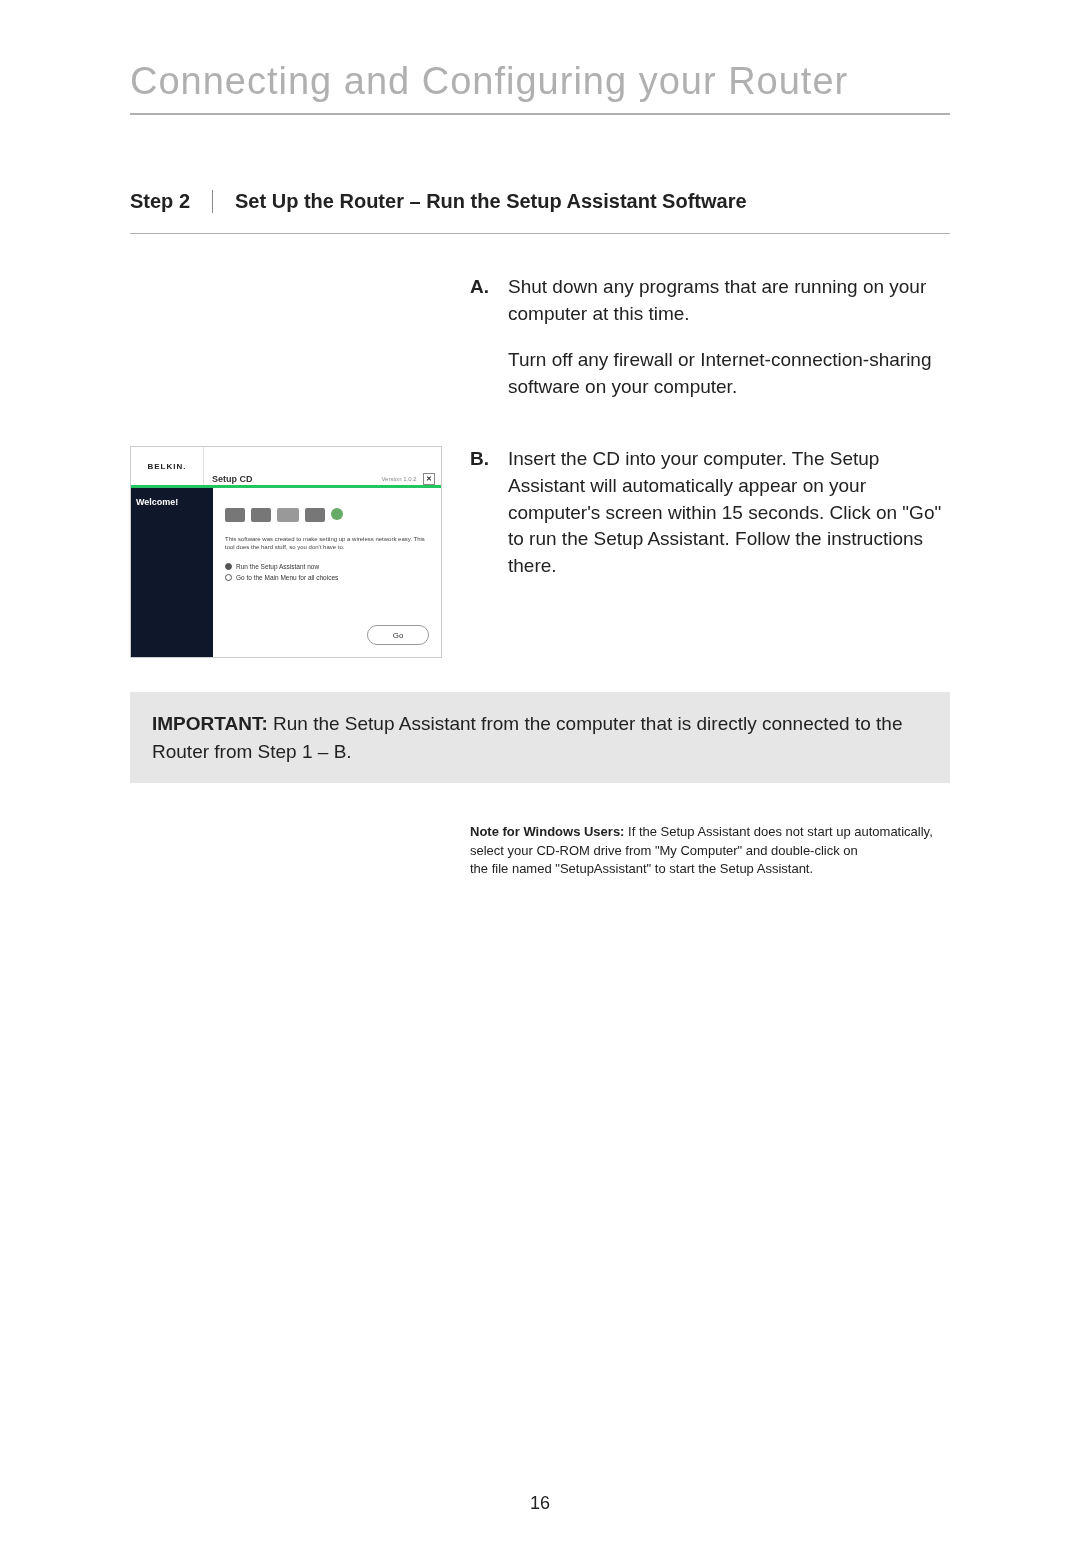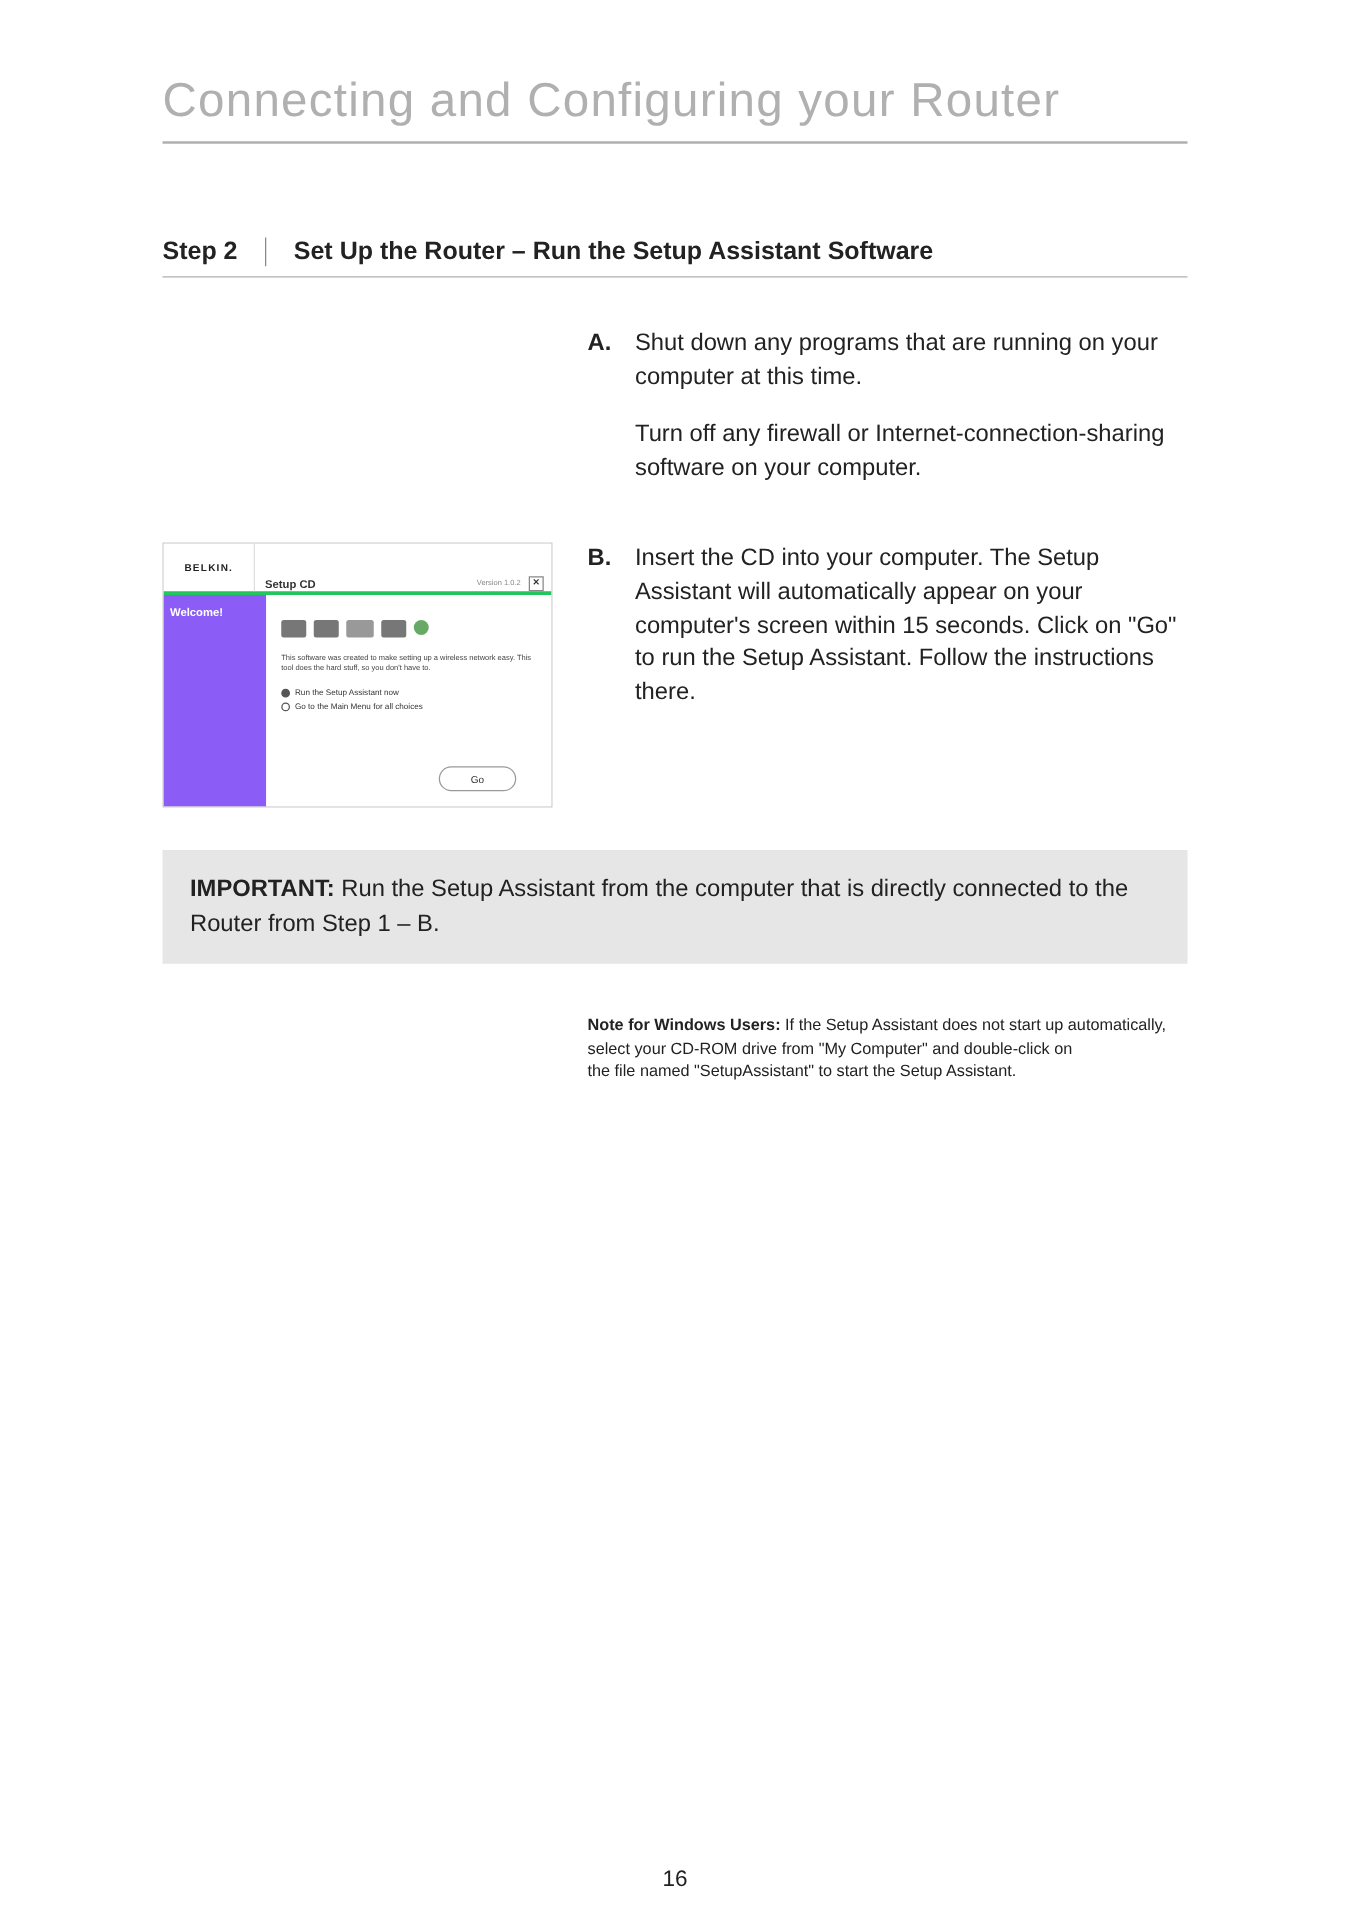--- a/index.html
+++ b/index.html
@@ -21,21 +21,21 @@
     color: #b0b0b0;
     letter-spacing: 1px;
     border-bottom: 2px solid #b0b0b0;
     padding-bottom: 10px;
     margin-bottom: 75px;
   }
   .step-row {
     display: flex;
     align-items: flex-end;
     border-bottom: 1px solid #b0b0b0;
-    padding-bottom: 8px;
+    padding-bottom: 20px;
     margin-bottom: 40px;
   }
   .step-label {
     font-weight: bold;
     font-size: 20px;
     padding-right: 22px;
     border-right: 1px solid #888;
     white-space: nowrap;
   }
   .step-title {
@@ -118,21 +118,21 @@
     line-height:9px;
     font-size:7px;
     margin-left:4px;
   }
   .mini-body {
     flex: 1;
     display: flex;
   }
   .mini-side {
     width: 72px;
-    background: #8b5cf6;
+    background: #0f172a;
     color: #fff;
     font-weight: bold;
     font-size: 9px;
     padding: 8px 5px;
   }
   .mini-main {
     flex: 1;
     background: #fff;
     padding: 20px 12px 10px 12px;
     position: relative;
@@ -162,21 +162,21 @@
     font-size: 6.5px;
     margin: 2px 0;
     display: flex;
     gap: 4px;
     align-items: center;
   }
   .rdot { width:5px;height:5px;border:1px solid #555;border-radius:50%;display:inline-block;}
   .rdot.sel { background:#555;}
   .mini-go {
     position: absolute;
-    right: 28px;
+    right: 12px;
     bottom: 12px;
     width: 60px;
     height: 18px;
     border: 1px solid #999;
     border-radius: 10px;
     font-size: 8px;
     display: flex;
     align-items: center;
     justify-content: center;
   }

